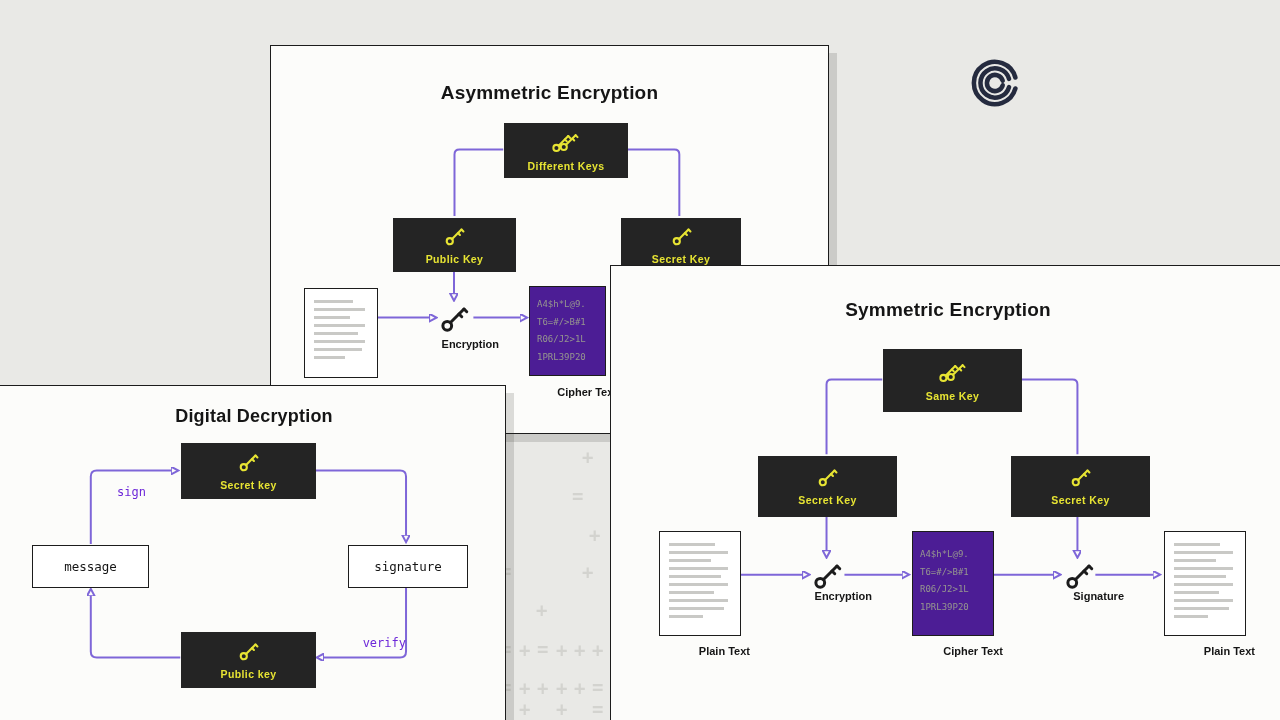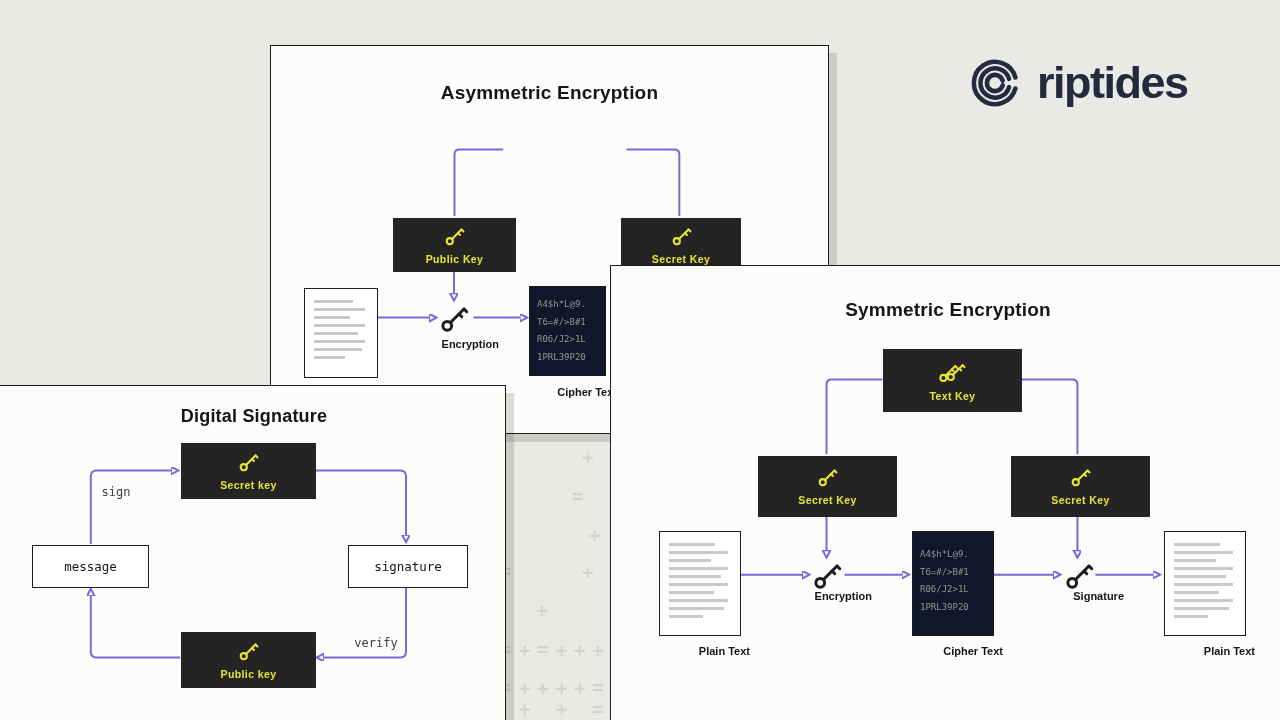--- a/index.html
+++ b/index.html
@@ -34,26 +34,26 @@
   .keys-ic{width:30px;height:24px;color:#e7e433}
   .dark-key{width:30px;height:30px;color:#1c1c1c;position:absolute}
 
   
   .doc{
     position:absolute;background:#ffffff;border:1.5px solid #1c1c1c;
     padding:11px 9px;display:flex;flex-direction:column;gap:5px;
   }
   .doc i{display:block;height:3px;background:#c9c9c6}
   .cipher{
-    position:absolute;background:#0f172a;border:1.5px solid #1c1c1c;
+    position:absolute;background:#4c1d95;border:1.5px solid #1c1c1c;
     padding:9px 7px;font-family:"DejaVu Sans Mono",monospace;
     font-size:9px;line-height:1.95;color:#96968f;white-space:nowrap;
   }
   .sublabel{position:absolute;text-align:right;font-size:11px;font-weight:bold;color:#151515}
-  .mini{position:absolute;font-family:"DejaVu Sans Mono",monospace;font-size:12px;color:#404040;text-align:center}
+  .mini{position:absolute;font-family:"DejaVu Sans Mono",monospace;font-size:12px;color:#6d28d9;text-align:right}
   .wbox{
     position:absolute;background:#ffffff;border:1.5px solid #1c1c1c;
     display:flex;align-items:center;justify-content:center;
     font-family:"DejaVu Sans Mono",monospace;font-size:12.5px;color:#151515;
   }
 
   .wires{position:absolute;inset:0;width:100%;height:100%;pointer-events:none}
   .wires path{fill:none;stroke:#7e66d8;stroke-width:2}
 
   
@@ -135,20 +135,26 @@
       </defs>
       <path d="M233 104 H189 Q184 104 184 109 V171"></path>
       <path d="M357 104 H405 Q410 104 410 109 V171"></path>
       <path d="M183.5 226 V249" marker-end="url(#m-asym)"></path>
       <path d="M107 273 H159" marker-end="url(#m-asym)"></path>
       <path d="M203 273 H250" marker-end="url(#m-asym)"></path>
     </svg>
 
     <div class="panel-title" style="top:36px">Asymmetric Encryption</div>
 
+    <div class="keybox" style="left:233px;top:77px;width:124px;height:55px">
+      <svg class="keys-ic">
+          <use href="#ic-keys"></use>
+        </svg>
+      <span class="kb-label">Different Keys</span>
+    </div>
 
     <div class="keybox" style="left:122px;top:172px;width:123px;height:54px">
       <svg class="key-ic">
           <use href="#ic-key"></use>
         </svg>
       <span class="kb-label">Public Key</span>
     </div>
 
     <div class="keybox" style="left:350px;top:172px;width:120px;height:54px">
       <svg class="key-ic">
@@ -199,21 +205,21 @@
       <path d="M383 310 H444" marker-end="url(#m-sym)"></path>
       <path d="M486 310 H544" marker-end="url(#m-sym)"></path>
     </svg>
 
     <div class="panel-title" style="top:33px">Symmetric Encryption</div>
 
     <div class="keybox" style="left:272px;top:83px;width:139px;height:63px">
       <svg class="keys-ic">
           <use href="#ic-keys"></use>
         </svg>
-      <span class="kb-label">Text Key</span>
+      <span class="kb-label">Same Key</span>
     </div>
 
     <div class="keybox" style="left:147px;top:190px;width:139px;height:61px">
       <svg class="key-ic">
           <use href="#ic-key"></use>
         </svg>
       <span class="kb-label">Secret Key</span>
     </div>
 
     <div class="keybox" style="left:400px;top:190px;width:139px;height:61px">
@@ -277,21 +283,21 @@
         <marker id="m-ds" markerWidth="9" markerHeight="9" refX="0.5" refY="4" orient="auto" markerUnits="userSpaceOnUse">
           <path d="M0 0 L7.5 4 L0 8 Z" fill="#7e66d8" stroke="none"></path>
         </marker>
       </defs>
       <path d="M130 159 V91 Q130 85 136 85 H211" marker-end="url(#m-ds)"></path>
       <path d="M355 85 H441 Q447 85 447 91 V150" marker-end="url(#m-ds)"></path>
       <path d="M447 202 V267 Q447 273 441 273 H364" marker-end="url(#m-ds)"></path>
       <path d="M220 273 H136 Q130 273 130 267 V211" marker-end="url(#m-ds)"></path>
     </svg>
 
-    <div class="panel-title" style="top:20px;left:40px;width:506px;font-size:18px">Digital Signature</div>
+    <div class="panel-title" style="top:20px;left:40px;width:506px;font-size:18px">Digital Decryption</div>
 
     <div class="keybox" style="left:220px;top:57px;width:135px;height:56px">
       <svg class="key-ic">
           <use href="#ic-key"></use>
         </svg>
       <span class="kb-label">Secret key</span>
     </div>
 
     <div class="wbox" style="left:387px;top:159px;width:120px;height:43px">
       <span>signature</span>
@@ -313,16 +319,15 @@
   </div>
 
   <div class="logo">
     <svg class="logo-icon" viewBox="0 0 64 64">
       <g fill="none" stroke="currentColor" stroke-width="5" stroke-linecap="round">
         <path d="M54.5 26 A23.3 23.3 0 1 0 54.5 38"></path>
         <path d="M47.5 27.5 A16.1 16.1 0 1 0 47.5 36.5"></path>
         <path d="M40.5 29.5 A8.9 8.9 0 1 0 40.5 34.5"></path>
       </g>
     </svg>
-    <span class="logo-text">riptides</span>
   </div>
 
 </div>
 
 </body></html>

